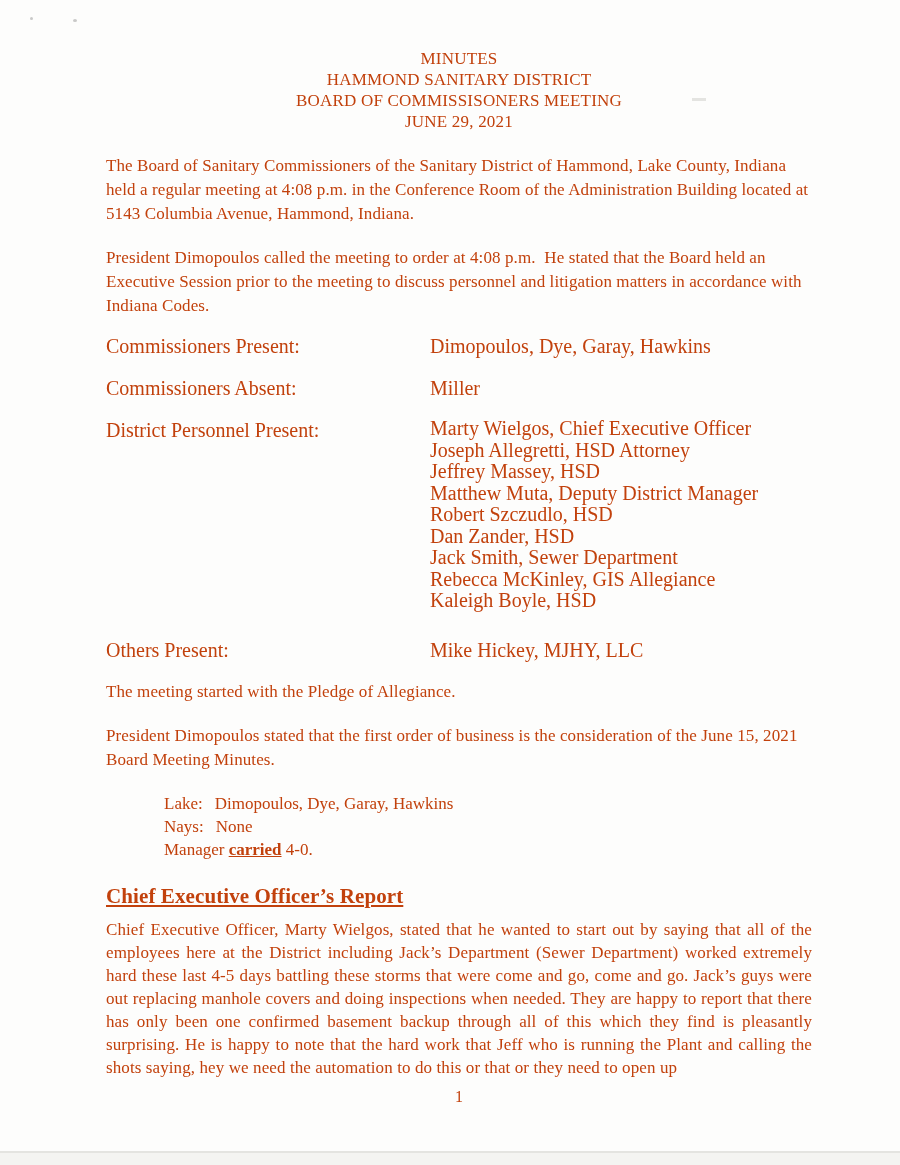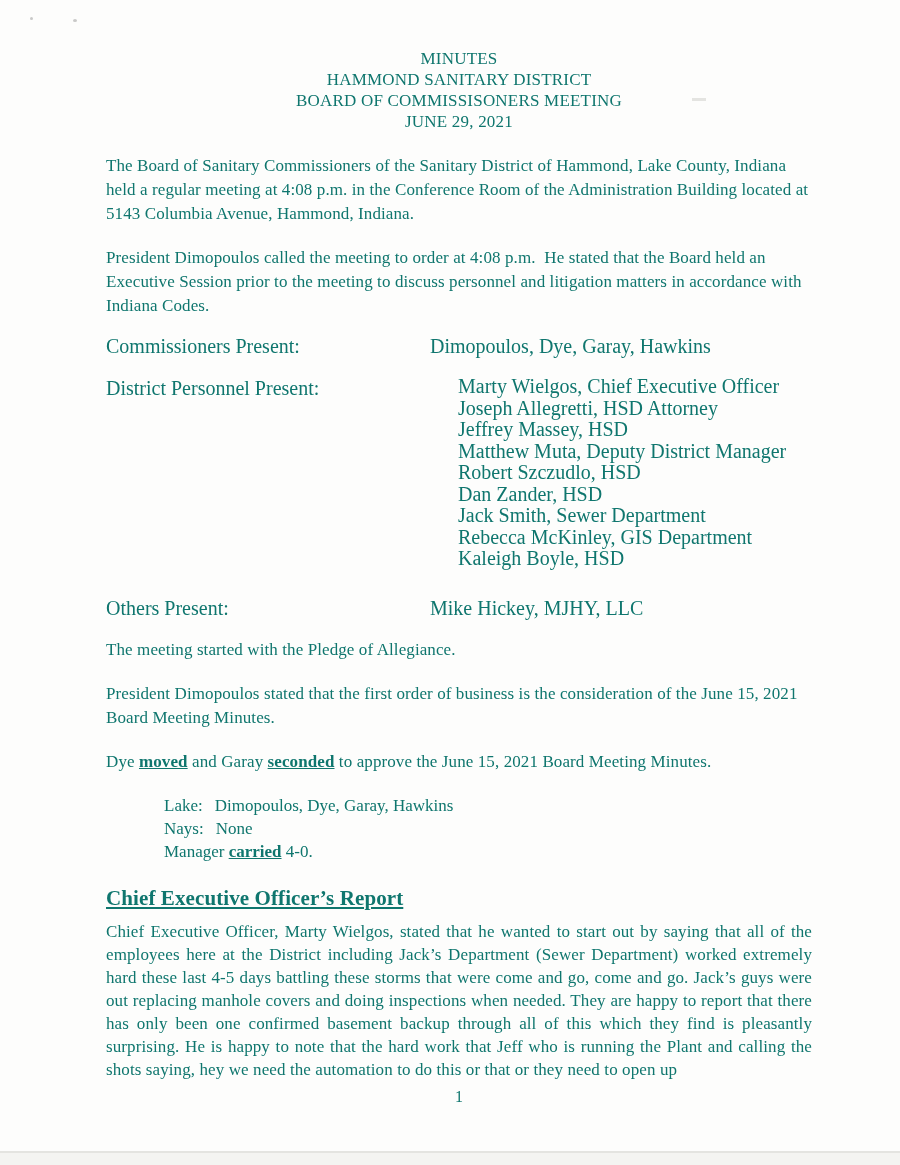--- a/index.html
+++ b/index.html
@@ -6,21 +6,21 @@
     margin: 0;
     padding: 0;
     background: #ffffff;
   }
   .page {
     position: relative;
     width: 900px;
     height: 1165px;
     background: #fdfdfc;
     font-family: "Liberation Serif", serif;
-    color: #0f766e;
+    color: #c2410c;
     overflow: hidden;
   }
   .content {
     position: absolute;
     left: 106px;
     top: 48px;
     width: 706px;
   }
   .doc-header {
     text-align: center;
@@ -51,21 +51,21 @@
   .row-label {
     width: 324px;
     flex: 0 0 324px;
   }
   .row-value {
     flex: 1;
   }
   .personnel-list {
     line-height: 21.5px;
   }
-  .row.personnel-row { margin-bottom: 26px; gap: 28px; }
+  .row.personnel-row { margin-bottom: 26px; }
   .vote-block {
     margin-left: 58px;
     font-size: 17px;
     line-height: 23px;
     margin-bottom: 24px;
   }
   .vote-label {
     margin-right: 12px;
   }
   .bu {
@@ -135,46 +135,49 @@
 
     <p class="para">The Board of Sanitary Commissioners of the Sanitary District of Hammond, Lake County, Indiana held a regular meeting at 4:08 p.m. in the Conference Room of the Administration Building located at 5143 Columbia Avenue, Hammond, Indiana.</p>
 
     <p class="para" style="margin-bottom:16px;">President Dimopoulos called the meeting to order at 4:08 p.m.&nbsp; He stated that the Board held an Executive Session prior to the meeting to discuss personnel and litigation matters in accordance with Indiana Codes.</p>
 
     <div class="row">
       <div class="row-label">Commissioners Present:</div>
       <div class="row-value">Dimopoulos, Dye, Garay, Hawkins</div>
     </div>
 
+    <div class="row">
+      <div class="row-label">Commissioners Absent:</div>
+      <div class="row-value">Miller</div>
+    </div>
 
     <div class="row personnel-row">
       <div class="row-label">District Personnel Present:</div>
       <div class="row-value personnel-list">
         <div>Marty Wielgos, Chief Executive Officer</div>
         <div>Joseph Allegretti, HSD Attorney</div>
         <div>Jeffrey Massey, HSD</div>
         <div>Matthew Muta, Deputy District Manager</div>
         <div>Robert Szczudlo, HSD</div>
         <div>Dan Zander, HSD</div>
         <div>Jack Smith, Sewer Department</div>
-        <div>Rebecca McKinley, GIS Department</div>
+        <div>Rebecca McKinley, GIS Allegiance</div>
         <div>Kaleigh Boyle, HSD</div>
       </div>
     </div>
 
     <div class="row">
       <div class="row-label">Others Present:</div>
       <div class="row-value">Mike Hickey, MJHY, LLC</div>
     </div>
 
     <p class="para">The meeting started with the Pledge of Allegiance.</p>
 
     <p class="para">President Dimopoulos stated that the first order of business is the consideration of the June 15, 2021 Board Meeting Minutes.</p>
 
-    <p class="para"><span>Dye </span><span class="bu">moved</span><span> and Garay </span><span class="bu">seconded</span><span> to approve the June 15, 2021 Board Meeting Minutes.</span></p>
 
     <div class="vote-block">
       <div><span class="vote-label">Lake:</span><span>Dimopoulos, Dye, Garay, Hawkins</span></div>
       <div><span class="vote-label">Nays:</span><span>None</span></div>
       <div><span>Manager </span><span class="bu">carried</span><span> 4-0.</span></div>
     </div>
 
     <div class="section-heading bu">Chief Executive Officer’s Report</div>
 
     <p class="para justify">Chief Executive Officer, Marty Wielgos, stated that he wanted to start out by saying that all of the employees here at the District including Jack’s Department (Sewer Department) worked extremely hard these last 4-5 days battling these storms that were come and go, come and go. Jack’s guys were out replacing manhole covers and doing inspections when needed. They are happy to report that there has only been one confirmed basement backup through all of this which they find is pleasantly surprising. He is happy to note that the hard work that Jeff who is running the Plant and calling the shots saying, hey we need the automation to do this or that or they need to open up</p>

